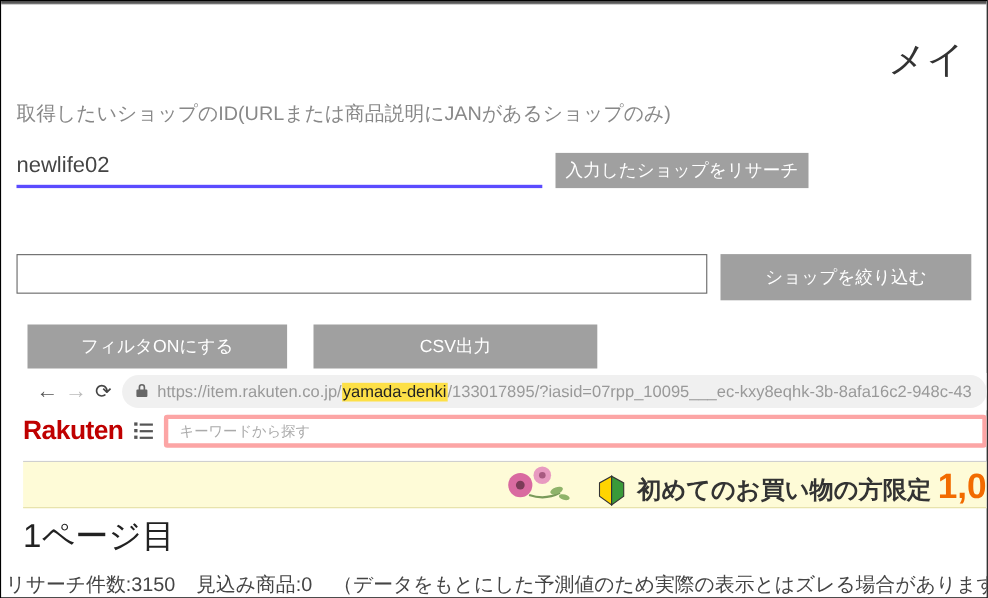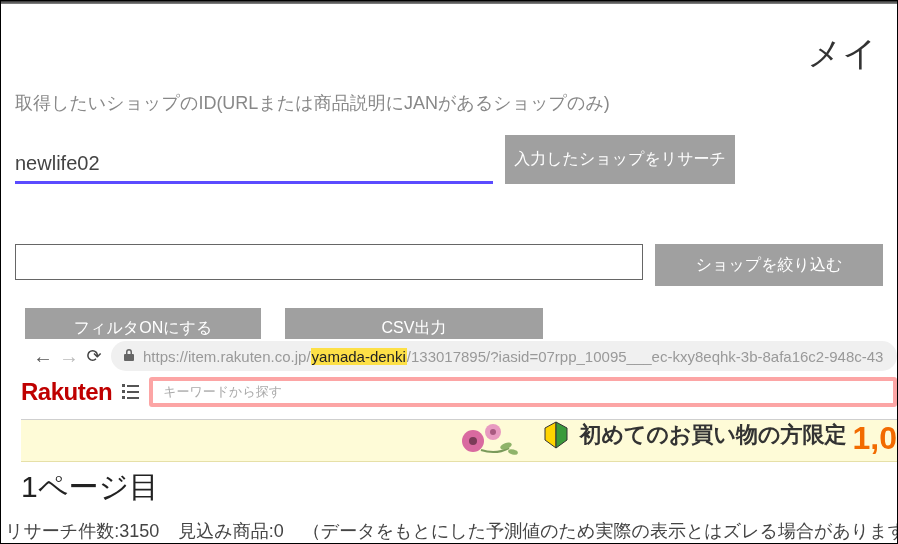--- a/index.html
+++ b/index.html
@@ -60,21 +60,21 @@
     border: none;
     font-size: 16px;
     text-align: center;
     cursor: pointer;
     display: flex;
     align-items: center;
     justify-content: center;
   }
   .btn-research {
     width: 230px;
-    height: 49px;
+    height: 32px;
   }
   .filter-row {
     display: flex;
     gap: 12px;
     margin-bottom: 22px;
   }
   .filter-input {
     width: 628px;
     height: 36px;
     border: 1px solid #666;
@@ -192,21 +192,21 @@
   }
   
   .promo-banner {
     position: absolute;
     top: 419px;
     left: 20px;
     right: 0;
     height: 42px;
     background: #fefbd7;
     display: flex;
-    align-items: flex-start;
+    align-items: flex-end;
     justify-content: flex-end;
     overflow: hidden;
     border-bottom: 1px solid #e6e0a8;
   }
   .flower-deco {
     position: absolute;
     left: 430px;
     top: 50%;
     transform: translateY(-50%);
   }

